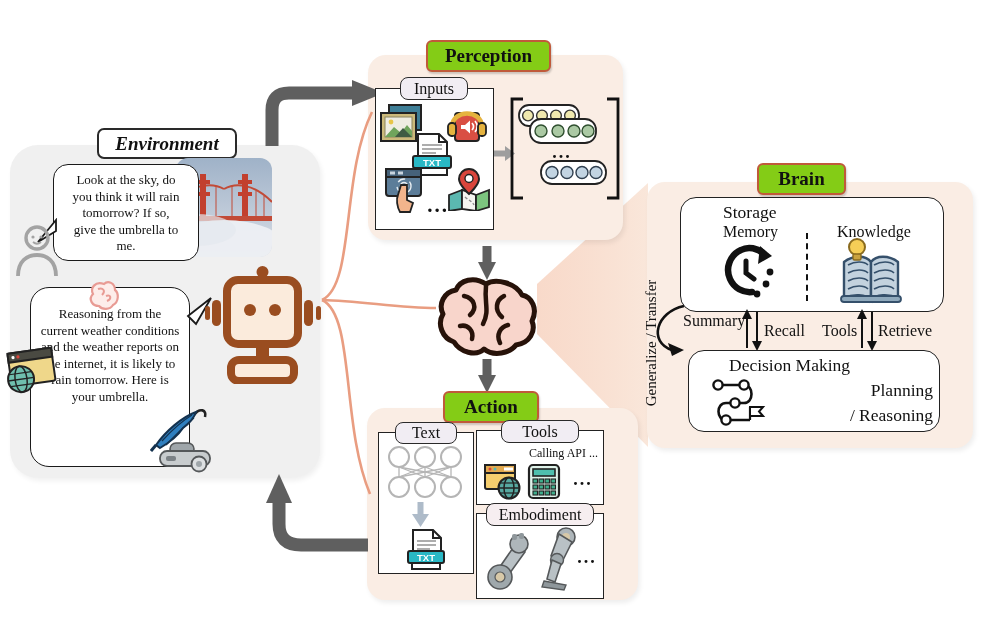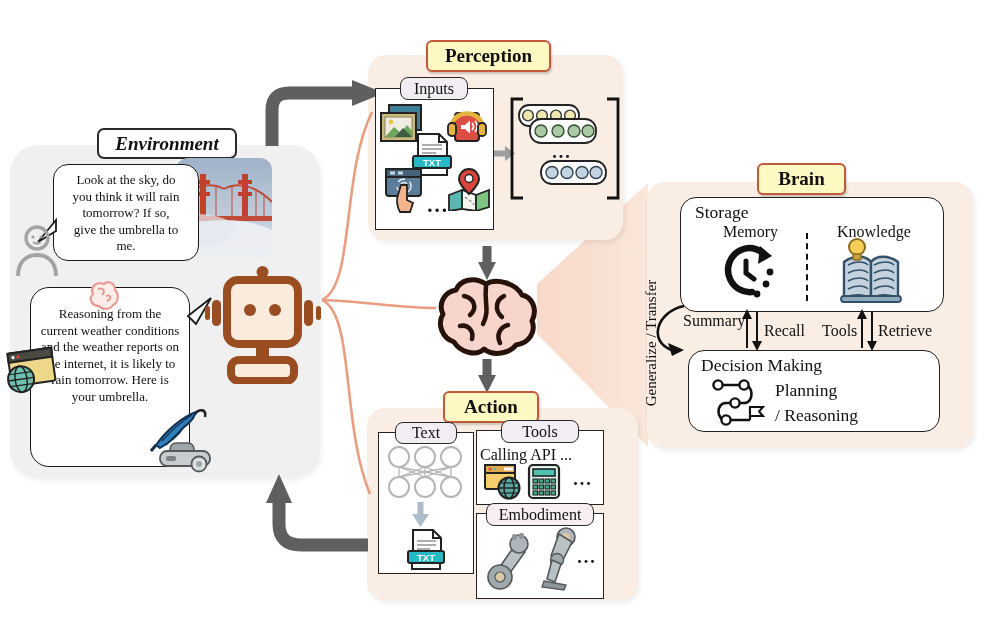--- a/index.html
+++ b/index.html
@@ -4,35 +4,35 @@
 <style>
   html,body{margin:0;padding:0;background:#fff;}
   #canvas{position:relative;width:1006px;height:626px;background:#fff;overflow:hidden;
           font-family:"Liberation Serif","DejaVu Serif",serif;color:#111;}
   .abs{position:absolute;}
   svg{display:block;}
   
   .panel-peach{background:#FAEDE4;border-radius:18px;box-shadow:2px 3px 5px rgba(0,0,0,.07);}
   .panel-gray{background:#F0F0F0;border-radius:28px;box-shadow:2px 3px 5px rgba(0,0,0,.06);}
   
-  .label-salmon{background:#fef9c3;border:2px solid #C05A3A;border-radius:6px;
+  .label-salmon{background:#84cc16;border:2px solid #C05A3A;border-radius:6px;
     display:flex;align-items:center;justify-content:center;
     font-weight:bold;font-size:19px;box-shadow:1px 2px 2px rgba(0,0,0,.18);}
   .label-white{background:#fff;border:2px solid #2a2a2a;border-radius:7px;
     display:flex;align-items:center;justify-content:center;font-weight:bold;font-size:19px;font-style:italic;}
   .tag{background:#F1EDF3;border:1.8px solid #2a2a2a;border-radius:8px;
     display:flex;align-items:center;justify-content:center;font-size:16px;line-height:1;}
   .wbox{background:#fff;border:1.7px solid #222;}
   .rbox{background:#fff;border:1.7px solid #222;border-radius:16px;}
   
   .bubble{background:#fff;border:1.8px solid #1a1a1a;text-align:center;
     font-size:13px;line-height:1.27;}
   .dots{font-weight:900;font-size:21px;letter-spacing:2px;color:#111;text-align:center;line-height:10px;}
   .t16{font-size:16px;line-height:1;}
-  .t17{font-size:17.5px;line-height:1;}
+  .t17{font-size:17.5px;line-height:1;margin-left:28px;}
 </style>
 </head>
 <body>
 
 <div id="canvas">
 
   <svg class="abs" style="left:0;top:0" width="1006" height="626">
     <defs>
       <linearGradient id="beamg" x1="0" y1="0" x2="1" y2="0">
         <stop offset="0" stop-color="#F6CDB8" stop-opacity="0.75"></stop>
@@ -314,21 +314,21 @@
     <line x1="13" y1="21" x2="26" y2="21" stroke="#999" stroke-width="1.6"></line>
     <rect x="8" y="34" width="28" height="7" fill="#fff" stroke="#222" stroke-width="2"></rect>
     <rect x="4" y="23" width="36" height="12" rx="2" fill="#29B8C5" stroke="#222" stroke-width="2"></rect>
     <text x="22" y="32.5" text-anchor="middle" font-size="9.5" font-weight="bold" fill="#fff" font-family="Liberation Sans, sans-serif">TXT</text>
   </svg>
 
   <div class="abs wbox" style="left:476px;top:430px;width:126px;height:73px"></div>
   <div class="abs tag" style="left:501px;top:420px;width:76px;height:21px">
     <span>Tools</span>
   </div>
-  <div class="abs" style="left:480px;top:446px;width:118px;text-align:left;font-size:16px">Calling API ...</div>
+  <div class="abs" style="left:480px;top:446px;width:118px;text-align:right;font-size:12px">Calling API ...</div>
 
   <svg class="abs" style="left:484px;top:462px" width="38" height="38">
     <rect x="1" y="3" width="30" height="24" rx="2" fill="#F6CE6E" stroke="#222" stroke-width="2"></rect>
     <rect x="1" y="3" width="30" height="8" fill="#E2A94F" stroke="#222" stroke-width="2"></rect>
     <circle cx="6" cy="7" r="1.5" fill="#D9453C"></circle>
       <circle cx="11" cy="7" r="1.5" fill="#5BB8B0"></circle>
     <rect x="20" y="5.5" width="9" height="3" fill="#fff"></rect>
     <circle cx="25" cy="26" r="10.5" fill="#57A8A0" stroke="#222" stroke-width="2"></circle>
     <ellipse cx="25" cy="26" rx="5" ry="10.5" fill="none" stroke="#222" stroke-width="1.5"></ellipse>
     <line x1="14.5" y1="26" x2="35.5" y2="26" stroke="#222" stroke-width="1.5"></line>
@@ -431,21 +431,21 @@
     <path d="M14,9 H40 C50,9 50,27 40,27 H22 C12,27 12,44 22,44 H46" fill="none" stroke="#111" stroke-width="2.6"></path>
     <line x1="46" y1="44" x2="46" y2="31" stroke="#111" stroke-width="2.2"></line>
     <path d="M46,31 L59,31 L55,35.5 L59,40 L46,40 Z" fill="#fff" stroke="#111" stroke-width="2"></path>
     <g fill="#fff" stroke="#111" stroke-width="2.4">
       <circle cx="14" cy="9" r="4.6"></circle>
         <circle cx="40" cy="9" r="4.6"></circle>
       <circle cx="31" cy="27" r="4.6"></circle>
         <circle cx="22" cy="44" r="4.6"></circle>
     </g>
   </svg>
-  <div class="abs t17" style="left:775px;top:378px;width:130px;text-align:left;line-height:1.4">
+  <div class="abs t17" style="left:775px;top:378px;width:130px;text-align:right;line-height:1.4">
     <div>Planning</div>
     <div>/ Reasoning</div>
   </div>
 
   <div class="abs" style="left:567px;top:334px;width:170px;height:18px;transform:rotate(-90deg);font-size:15px;text-align:center">Generalize / Transfer</div>
   <svg class="abs" style="left:648px;top:300px" width="48" height="58">
     <path d="M36,6 C8,12 0,42 24,50" fill="none" stroke="#111" stroke-width="2.6"></path>
     <polygon points="20,43 24,56 36,50" fill="#111"></polygon>
   </svg>
 

